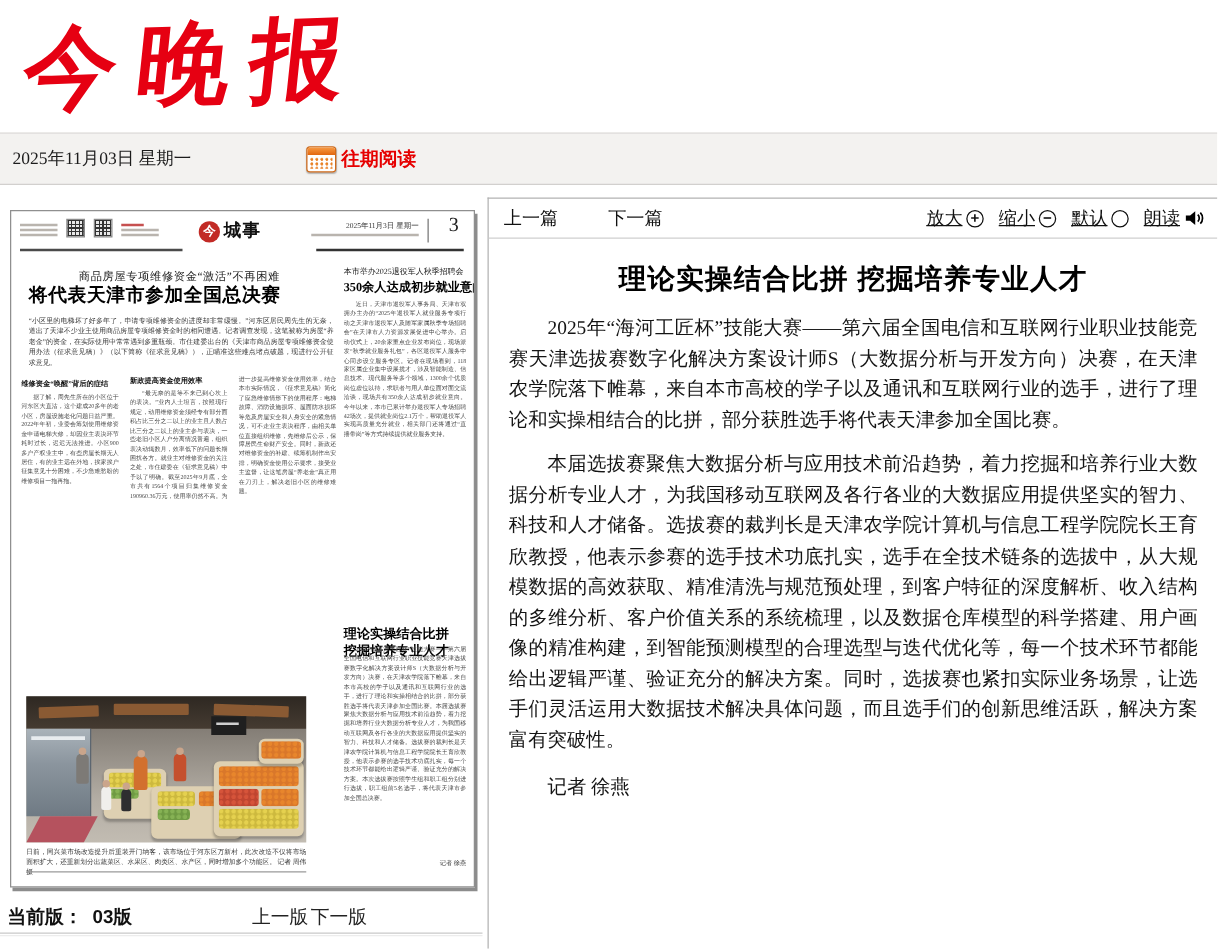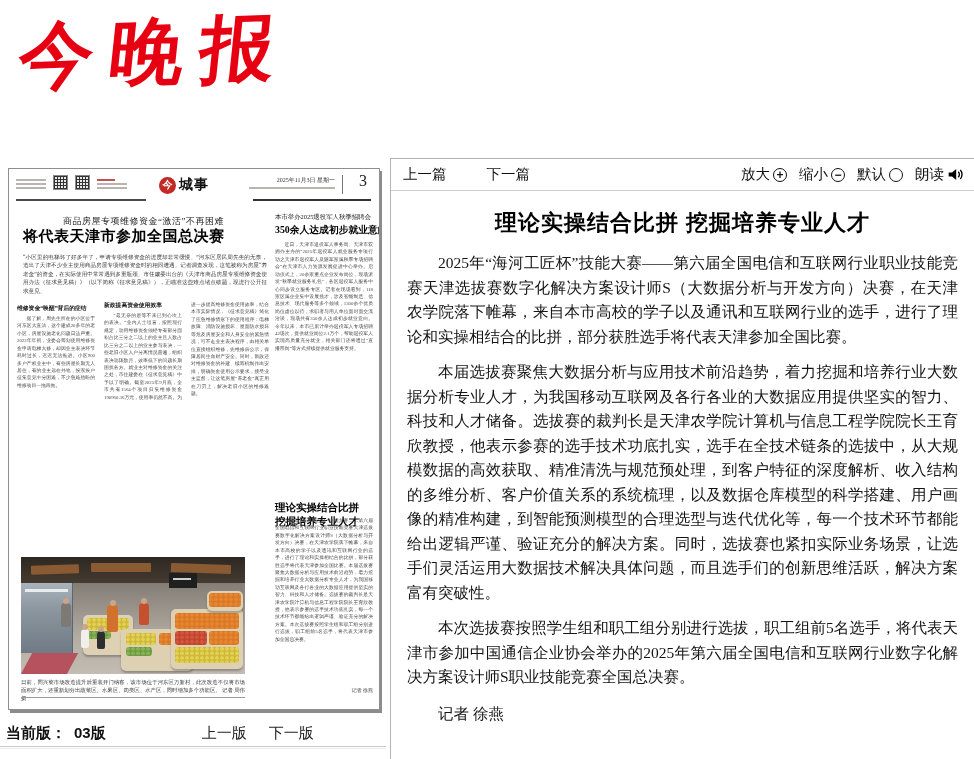--- a/index.html
+++ b/index.html
@@ -104,21 +104,21 @@
                 border-top:1px solid #c9c9c9; border-bottom:1px solid #ececec; }
 
   
   .reader { position:absolute; left:390px; top:158px; width:584px; height:640px;
             border-left:1px solid #b3b3b3; border-top:1px solid #b3b3b3; background:#fff; }
   .r-nav { display:flex; align-items:center; justify-content:space-between; padding:6px 10px 6px 12px;
            font-size:14.5px; color:#111; }
   .r-nav-left a, .r-nav-right span.lbl { color:#111; }
   .navlink { cursor:pointer;margin-top:40px; }
   .r-nav-left .navlink + .navlink { margin-left:36px; }
-  .r-nav-right { display:flex; gap:4px; }
+  .r-nav-right { display:flex; gap:4px;text-decoration:underline; }
   .r-nav-right .group { display:flex; align-items:center; margin-left:8px; cursor:pointer; }
   .circ { display:inline-block; width:14px; height:14px; border:1.6px solid #111; border-radius:50%;
           position:relative; margin-left:3px; }
   .circ::before { position:absolute; left:50%; top:50%; transform:translate(-50%,-54%);
                   font-size:12px; font-weight:bold; color:#111; line-height:1; }
   .circ.plus::before { content:"+"; }
   .circ.minus::before { content:"\2212"; }
   .spk { margin-left:3px; display:inline-flex; }
   .r-divider { border-bottom:1px solid #cfcfcf; }
   .r-article { padding:0 16px; }
@@ -129,20 +129,27 @@
 </style>
 </head>
 <body>
 
 <div id="app">
 
   <div class="masthead">
     <div class="brand">今晚报</div>
   </div>
 
+  <div class="datebar">
+    <span class="date-text">2025年11月03日 星期一</span>
+    <span class="archive">
+      <span class="cal"></span>
+      <span class="archive-label">往期阅读</span>
+    </span>
+  </div>
 
   <div class="left-panel">
     <div class="paper-wrap">
       <div class="paper">
 
         <div class="p-qrs">
           <div class="mbcol">
               <div class="mb"></div>
               <div class="mb"></div>
               <div class="mb"></div>
@@ -230,21 +237,21 @@
         <div class="p-bodyC">2025年“海河工匠杯”技能大赛——第六届全国电信和互联网行业职业技能竞赛天津选拔赛数字化解决方案设计师S（大数据分析与开发方向）决赛，在天津农学院落下帷幕，来自本市高校的学子以及通讯和互联网行业的选手，进行了理论和实操相结合的比拼，部分获胜选手将代表天津参加全国比赛。本届选拔赛聚焦大数据分析与应用技术前沿趋势，着力挖掘和培养行业大数据分析专业人才，为我国移动互联网及各行各业的大数据应用提供坚实的智力、科技和人才储备。选拔赛的裁判长是天津农学院计算机与信息工程学院院长王育欣教授，他表示参赛的选手技术功底扎实，每一个技术环节都能给出逻辑严谨、验证充分的解决方案。本次选拔赛按照学生组和职工组分别进行选拔，职工组前5名选手，将代表天津市参加全国总决赛。</div>
         <div class="p-bylineC">记者 徐燕</div>
 
       </div>
     </div>
 
     <div class="pagerbar">
       <span class="pager-current">当前版：</span>
       <span class="pager-current" style="margin-left:8px">03版</span>
       <span class="pager-links">上一版</span>
-      <span class="pager-links" style="margin-left:22px">下一版</span>
+      <span class="pager-links" style="margin-left:2px">下一版</span>
     </div>
     <div class="doubleline"></div>
   </div>
 
   <div class="reader">
     <div class="r-nav">
       <div class="r-nav-left">
         <span class="navlink">上一篇</span>
         <span class="navlink">下一篇</span>
       </div>
@@ -273,20 +280,19 @@
         </span>
       </div>
     </div>
     <div class="r-divider"></div>
 
     <div class="r-article">
       <div class="r-title">理论实操结合比拼 挖掘培养专业人才</div>
       <div class="r-body">
         <p>2025年“海河工匠杯”技能大赛——第六届全国电信和互联网行业职业技能竞赛天津选拔赛数字化解决方案设计师S（大数据分析与开发方向）决赛，在天津农学院落下帷幕，来自本市高校的学子以及通讯和互联网行业的选手，进行了理论和实操相结合的比拼，部分获胜选手将代表天津参加全国比赛。</p>
         <p>本届选拔赛聚焦大数据分析与应用技术前沿趋势，着力挖掘和培养行业大数据分析专业人才，为我国移动互联网及各行各业的大数据应用提供坚实的智力、科技和人才储备。选拔赛的裁判长是天津农学院计算机与信息工程学院院长王育欣教授，他表示参赛的选手技术功底扎实，选手在全技术链条的选拔中，从大规模数据的高效获取、精准清洗与规范预处理，到客户特征的深度解析、收入结构的多维分析、客户价值关系的系统梳理，以及数据仓库模型的科学搭建、用户画像的精准构建，到智能预测模型的合理选型与迭代优化等，每一个技术环节都能给出逻辑严谨、验证充分的解决方案。同时，选拔赛也紧扣实际业务场景，让选手们灵活运用大数据技术解决具体问题，而且选手们的创新思维活跃，解决方案富有突破性。</p>
-        <p>本次选拔赛按照学生组和职工组分别进行选拔，职工组前5名选手，将代表天津市参加中国通信企业协会举办的2025年第六届全国电信和互联网行业数字化解决方案设计师S职业技能竞赛全国总决赛。</p>
       </div>
       <div class="r-byline">记者 徐燕</div>
     </div>
 
   </div>
 
 </div>
 
 </body></html>

